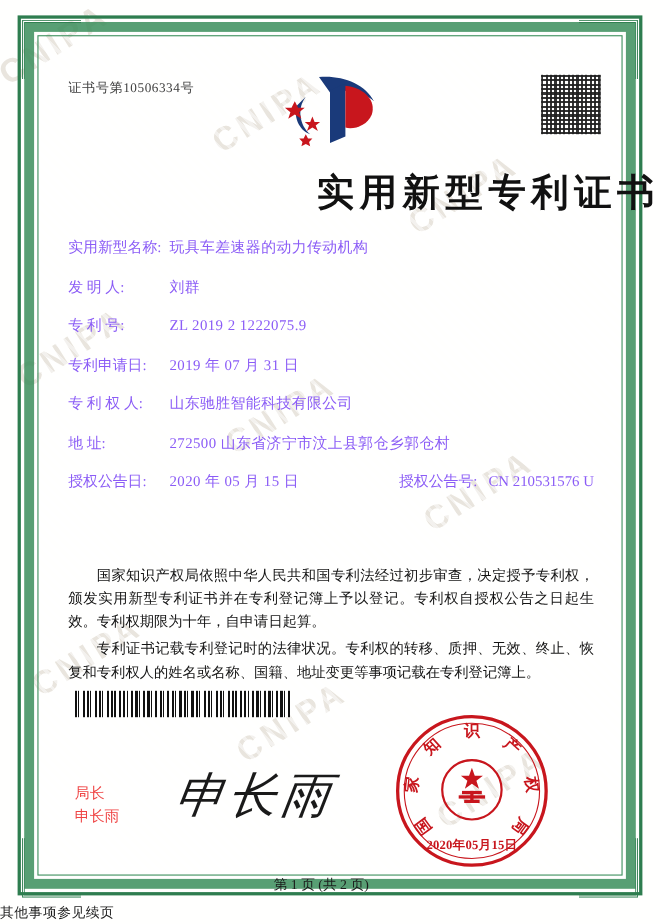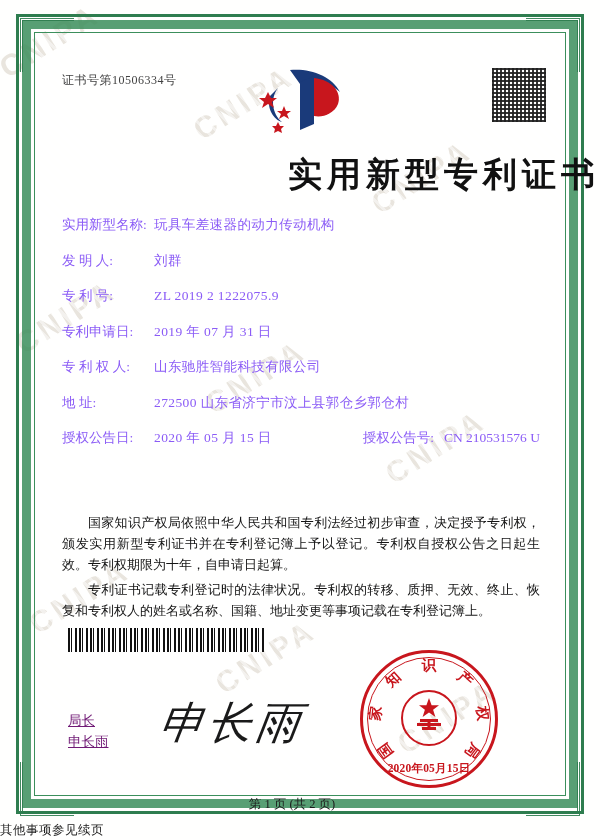--- a/index.html
+++ b/index.html
@@ -183,22 +183,21 @@
         #111 0 2px, #fff 2px 3px, #111 3px 4px, #fff 4px 7px,
         #111 7px 9px, #fff 9px 11px);
   }
 
   
   .sig-label {
     position: absolute;
     left: 68px; top: 710px;
     font-size: 13.5px;
     line-height: 21px;
-    color: #701a75;
-    text-decoration: underline;
+    color: #ef4444;
   }
   .sig-hand {
     position: absolute;
     left: 160px; top: 694px;
     font-size: 44px;
     font-family: "DejaVu Serif", serif;
     font-style: italic;
     color: #1a1a1a;
     letter-spacing: 4px;
     transform: skewX(-8deg);

